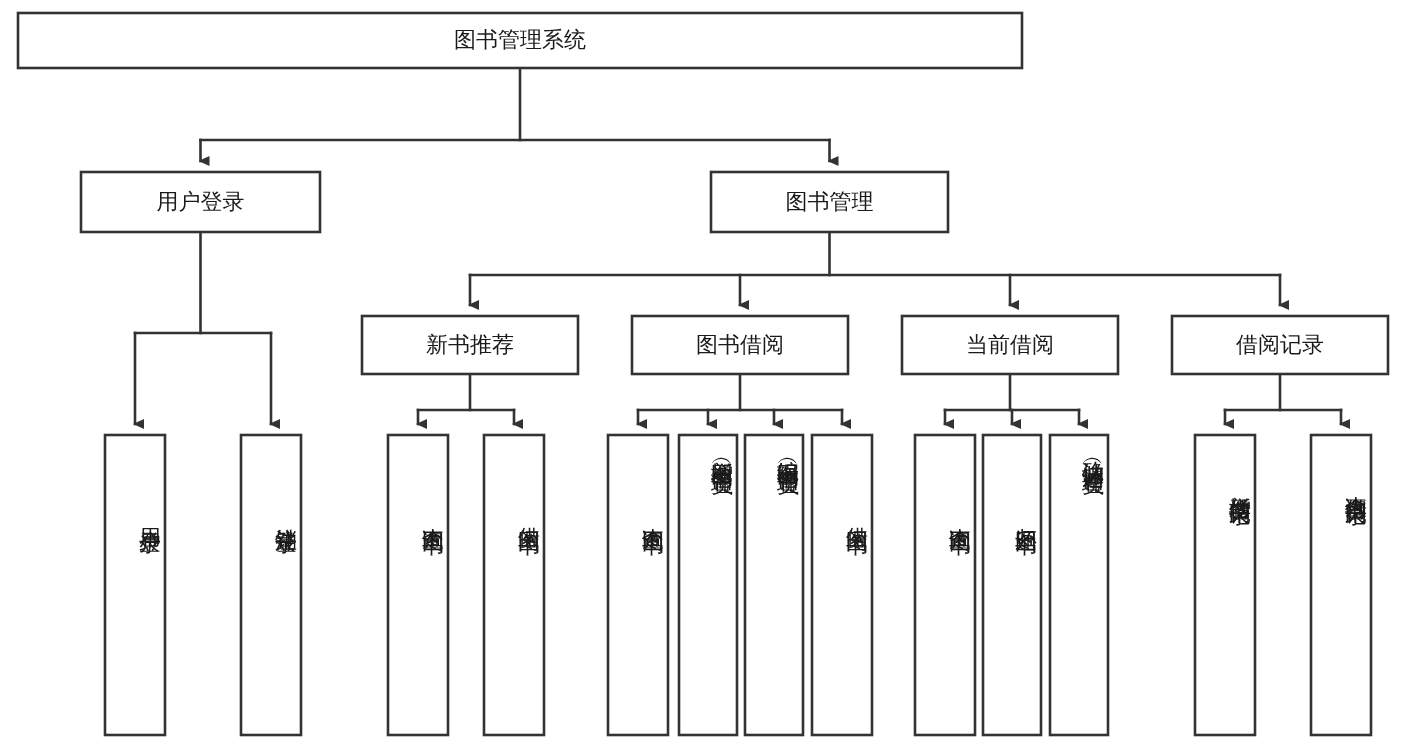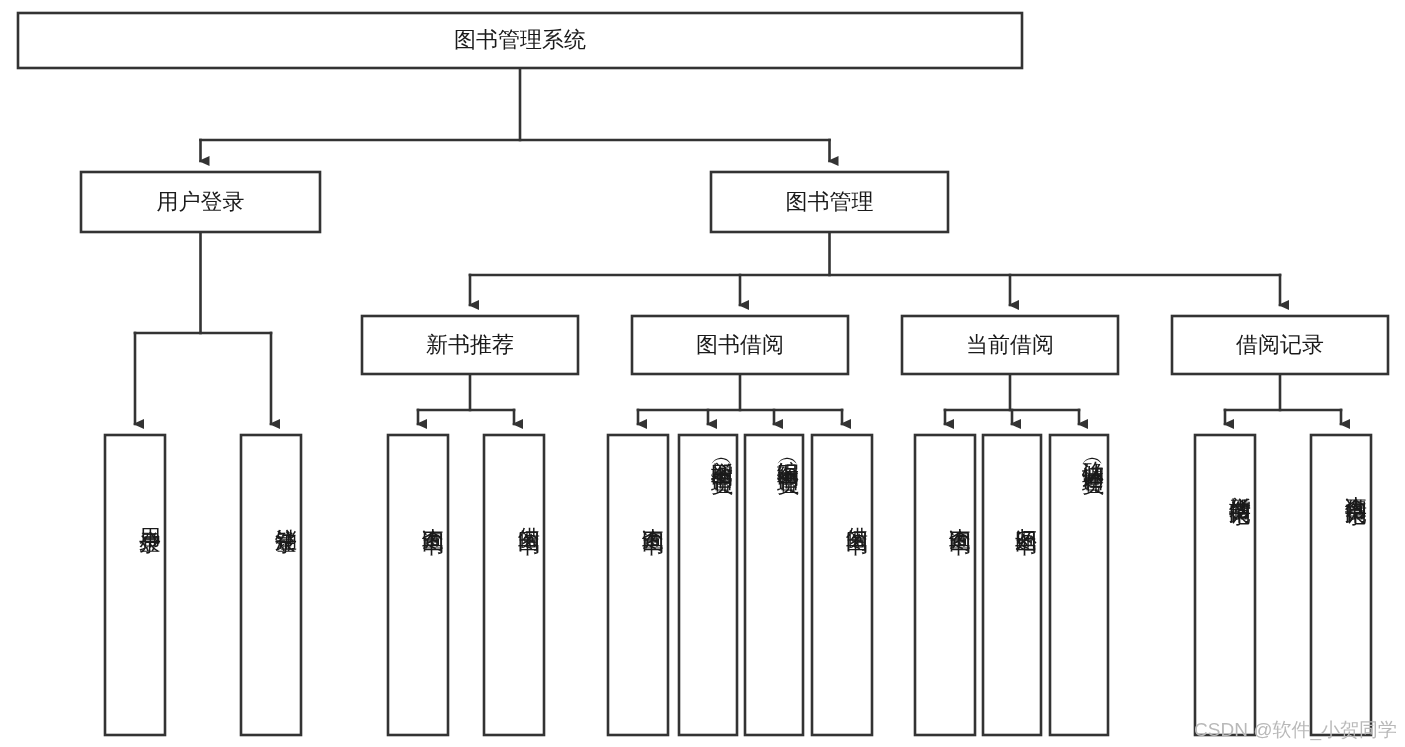--- a/index.html
+++ b/index.html
@@ -156,14 +156,13 @@
       <div class="node-label-v" style="left: 679px; width: 58px; top: 443px;">新增图书（管理员）</div>
       <div class="node-label-v" style="left: 745px; width: 58px; top: 443px;">编辑图书（管理员）</div>
       <div class="node-label-v" style="left: 812px; width: 60px; top: 510px;">借阅图书</div>
       <div class="node-label-v" style="left: 915px; width: 60px; top: 510px;">查询图书</div>
       <div class="node-label-v" style="left: 983px; width: 58px; top: 510px;">归还图书</div>
       <div class="node-label-v" style="left: 1050px; width: 58px; top: 443px;">确认归还（管理员）</div>
       <div class="node-label-v" style="left: 1195px; width: 60px; top: 478px;">新增借阅记录</div>
       <div class="node-label-v" style="left: 1311px; width: 60px; top: 478px;">查询借阅记录</div>
     </div>
 
-  <div class="watermark">CSDN @软件_小贺同学</div>
 </div>
 
 </body></html>

